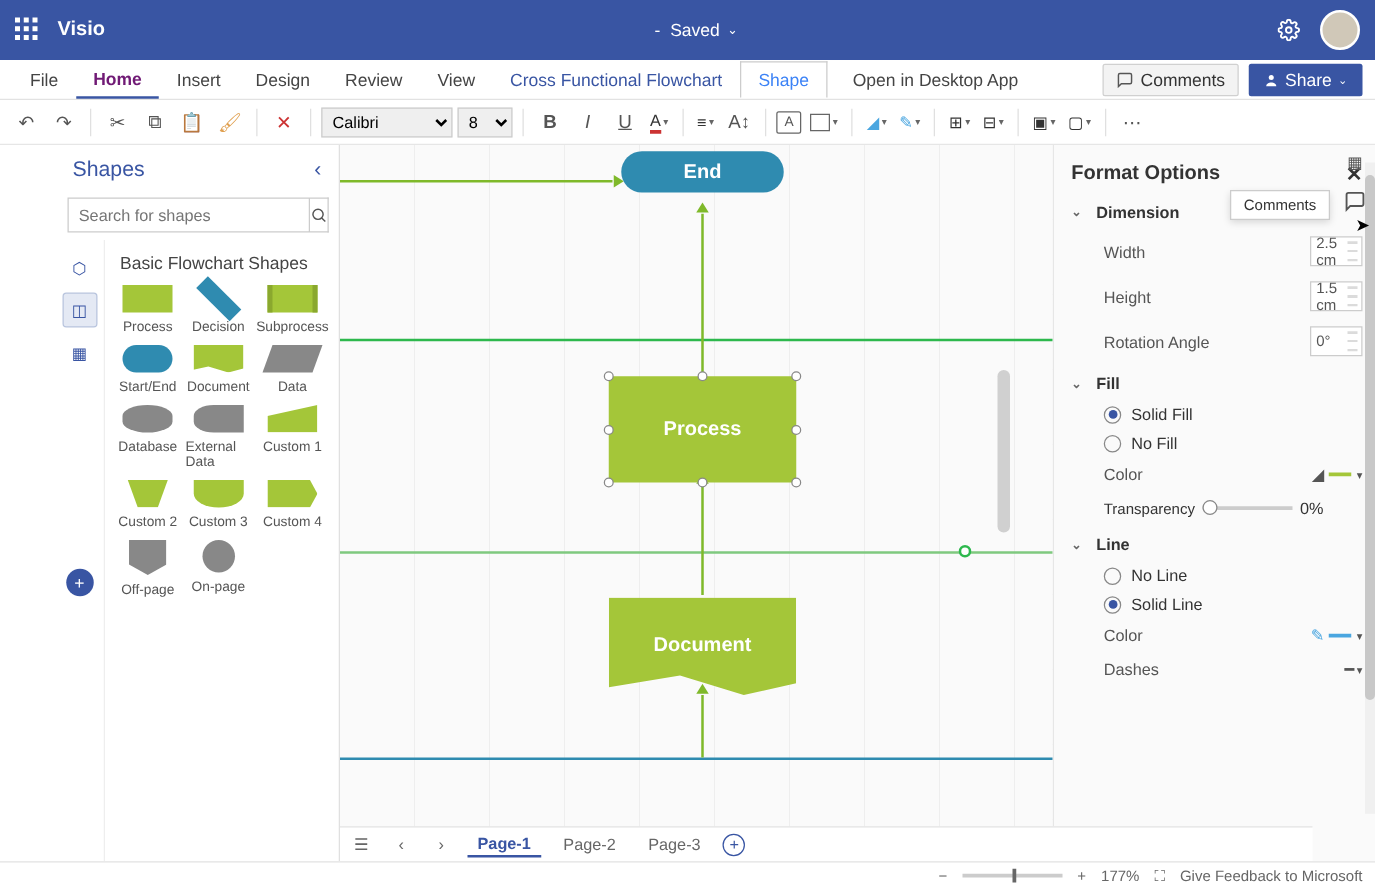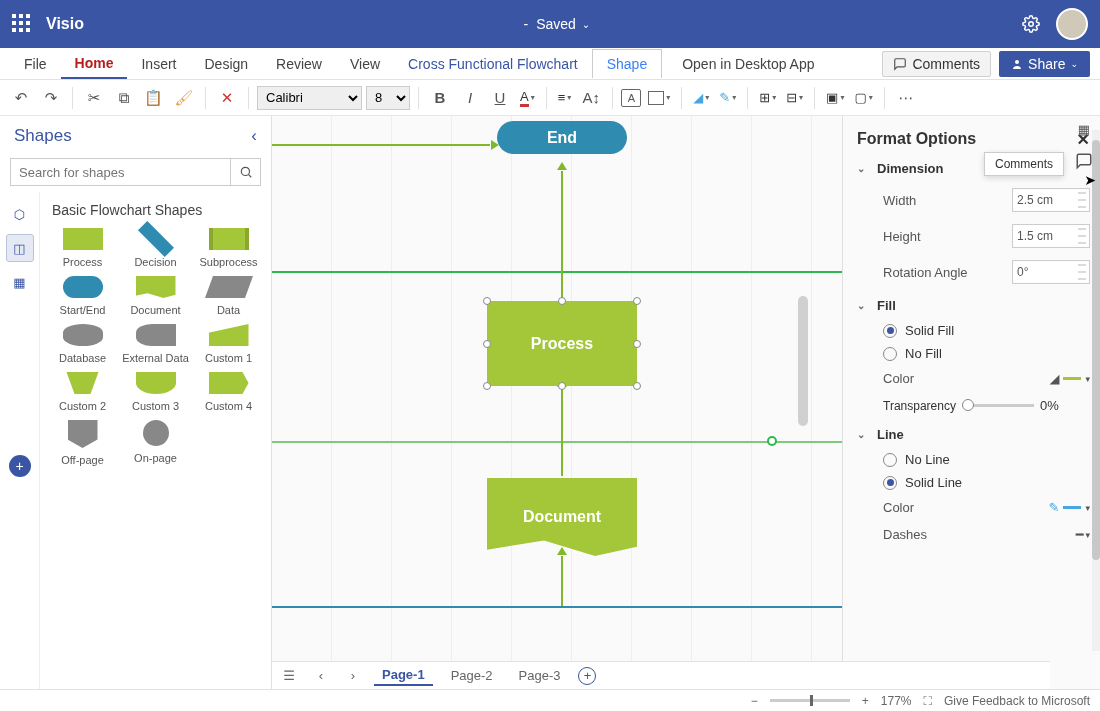--- a/index.html
+++ b/index.html
@@ -11,42 +11,42 @@
 .titlebar .waffle span { background: #fff; }
 .titlebar .appname { font-size: 16px; font-weight: 600; }
 .titlebar .doctitle-wrap { flex: 1; text-align: center; font-size: 14px; display:flex; align-items:center; justify-content:center;}
 .titlebar .doctitle-wrap .sep { margin: 0 4px; }
 .titlebar .gear { width:18px; height:18px; margin-right:16px; }
 .titlebar .avatar { width:32px; height:32px; border-radius:50%; background: #d0c8b8; border:2px solid #fff; }
 
 
 .tabs { height: 32px; display:flex; align-items:center; padding: 0 10px; border-bottom:1px solid #e2e2e2; font-size:14px;}
 .tabs .tab { padding: 6px 14px; color:#444; cursor:pointer; }
-.tabs .tab.active-home { color:#b91c1c; border-bottom:2px solid #3955a3; font-weight:600;}
+.tabs .tab.active-home { color:#701a75; border-bottom:2px solid #3955a3; font-weight:600;}
 .tabs .tab.cross { color:#3955a3; }
 .tabs .tab.shape { color:#3b82f6; border:1px solid #ccc; border-bottom:none; background:#fff; }
 .tabs .open-desktop { margin-left:20px; color:#444; }
 .tabs .spacer { flex:1; }
 .tabs .comments-btn { background:#f3f3f3; border:1px solid #d0d0d0; padding:4px 10px; border-radius:2px; display:flex; align-items:center; gap:5px; color:#333; margin-right:8px;}
 .tabs .share-btn { background:#3955a3; color:#fff; padding:5px 12px; border-radius:2px; display:flex; align-items:center; gap:5px;}
 
 
 .toolbar { height:36px; display:flex; align-items:center; padding:0 8px; border-bottom:1px solid #e6e6e6; gap:4px;}
 .toolbar .divider { width:1px; height:22px; background:#e0e0e0; margin:0 4px; }
 .toolbar .ico { width:26px; height:26px; display:flex; align-items:center; justify-content:center; color:#555; border-radius:2px; cursor:pointer; font-size:15px;}
 .toolbar select.font { width:105px; height:24px; border:1px solid #ccc; font-size:13px; padding-left:4px;}
 .toolbar select.size { width:44px; height:24px; border:1px solid #ccc; font-size:13px; padding-left:4px;}
 .toolbar .dropdown-ico { display:flex; align-items:center; gap:2px; padding:0 3px;}
 .toolbar .caret { font-size:8px; color:#666; }
 
 
 .main { display:flex; height: calc(711px - 48px - 32px - 36px - 22px); }
 
 
-.shapes-panel { width:272px; border-right:1px solid #e0e0e0; display:flex; flex-direction:column; }
+.shapes-panel { width:272px; border-right:1px solid #e0e0e0; display:flex; flex-direction:column;padding-left:44px; }
 .shapes-header { padding:10px 14px 6px; font-size:17px; color:#3955a3; display:flex; align-items:center; justify-content:space-between;}
 .shapes-search { padding:6px 10px; display:flex; gap:0; }
 .shapes-search input { flex:1; height:28px; border:1px solid #ccc; padding:0 8px; font-size:13px; }
 .shapes-search .search-btn { width:30px; height:28px; border:1px solid #ccc; border-left:none; display:flex; align-items:center; justify-content:center; background:#fff;}
 .shapes-body { display:flex; flex:1; overflow:hidden; }
 .stencil-rail { width:40px; border-right:1px solid #eee; display:flex; flex-direction:column; align-items:center; padding-top:8px; gap:6px;}
 .stencil-rail .rail-ico { width:28px; height:28px; display:flex; align-items:center; justify-content:center; color:#3955a3; border-radius:3px;}
 .stencil-rail .rail-ico.active { background:#e4e9f4; border:1px solid #b8c4dd;}
 .stencil-rail .rail-add { width:22px; height:22px; border-radius:50%; background:#3955a3; color:#fff; display:flex; align-items:center; justify-content:center; font-size:14px; margin-top:auto; margin-bottom:12px; position:relative; top:-200px}
 .stencil-content { flex:1; padding:10px 8px; overflow:auto;}
@@ -87,21 +87,21 @@
 .right-rail .rico { width:22px; height:22px; color:#555; display:flex; align-items:center; justify-content:center; border:1px solid transparent;}
 .tooltip-comments { position:absolute; right:36px; top:152px; background:#fff; border:1px solid #ccc; padding:4px 10px; font-size:12px; box-shadow:0 2px 6px rgba(0,0,0,0.15);}
 .cursor-arrow { position:absolute; right:4px; top:172px; font-size:14px; color:#000;}
 
 
 .format-pane { width:258px; border-left:1px solid #e0e0e0; background:#fafafa; padding:14px 10px 10px 14px; overflow:auto; }
 .format-pane .pane-header { display:flex; align-items:flex-start; justify-content:space-between; font-size:16px; font-weight:600; color:#333; margin-bottom:12px;}
 .section-head { display:flex; align-items:center; gap:8px; font-weight:600; font-size:13px; margin:8px 0 6px; color:#333;}
 .section-head .chev { font-size:10px; color:#666; width:12px;}
 .field-row { display:flex; align-items:center; justify-content:space-between; padding:6px 0 6px 26px; font-size:13px; color:#555;}
-.field-row .spin { width:78px; height:24px; border:1px solid #ccc; background:#fff; display:flex; align-items:center; padding:0 4px; font-size:12px; position:relative;}
+.field-row .spin { width:42px; height:24px; border:1px solid #ccc; background:#fff; display:flex; align-items:center; padding:0 4px; font-size:12px; position:relative;}
 .field-row .spin::after { content:''; position:absolute; right:3px; top:3px; width:8px; height:16px; background: linear-gradient(#888 0 2px, transparent 2px 7px, #888 7px 9px, transparent 9px 14px, #888 14px 16px); opacity:0.3;}
 .radio-row { display:flex; align-items:center; gap:8px; padding:4px 0 4px 26px; font-size:13px;}
 .radio { width:14px; height:14px; border:1px solid #888; border-radius:50%; display:flex; align-items:center; justify-content:center;}
 .radio.checked::after { content:''; width:7px; height:7px; background:#3955a3; border-radius:50%;}
 .slider-row { display:flex; align-items:center; gap:6px; padding:6px 0 6px 26px;}
 .slider-track { flex:1; height:3px; background:#ccc; position:relative;}
 .slider-thumb { position:absolute; left:0; top:-5px; width:12px; height:12px; border-radius:50%; background:#fff; border:1px solid #888;}
 .color-swatch-btn { display:flex; align-items:center; gap:4px;}
 .color-underline { width:18px; height:3px; background:#a4c639;}
 .color-underline.blue { background:#4aa6e0;}

